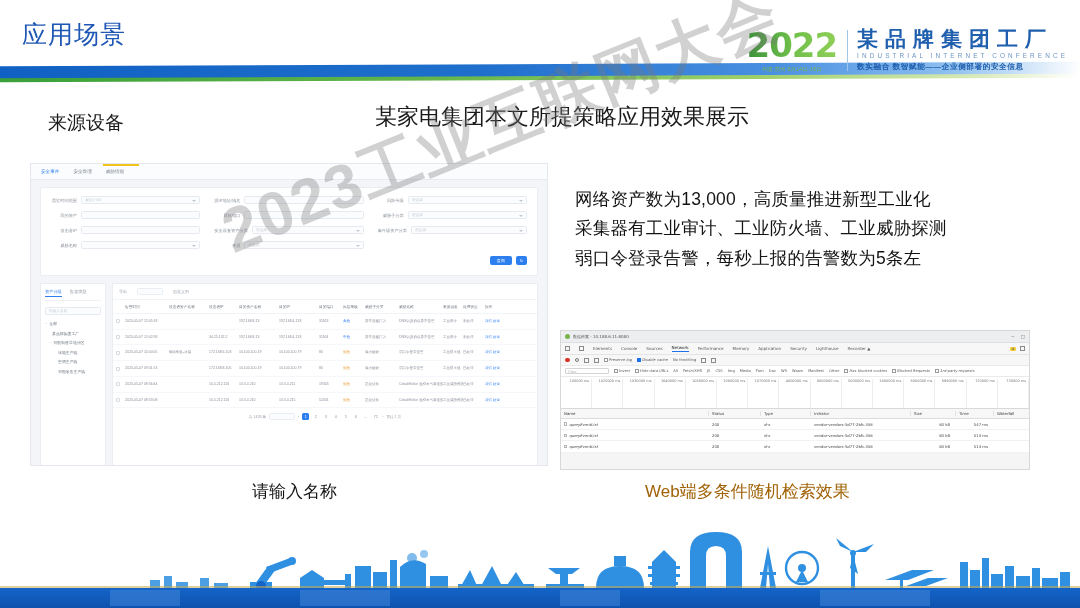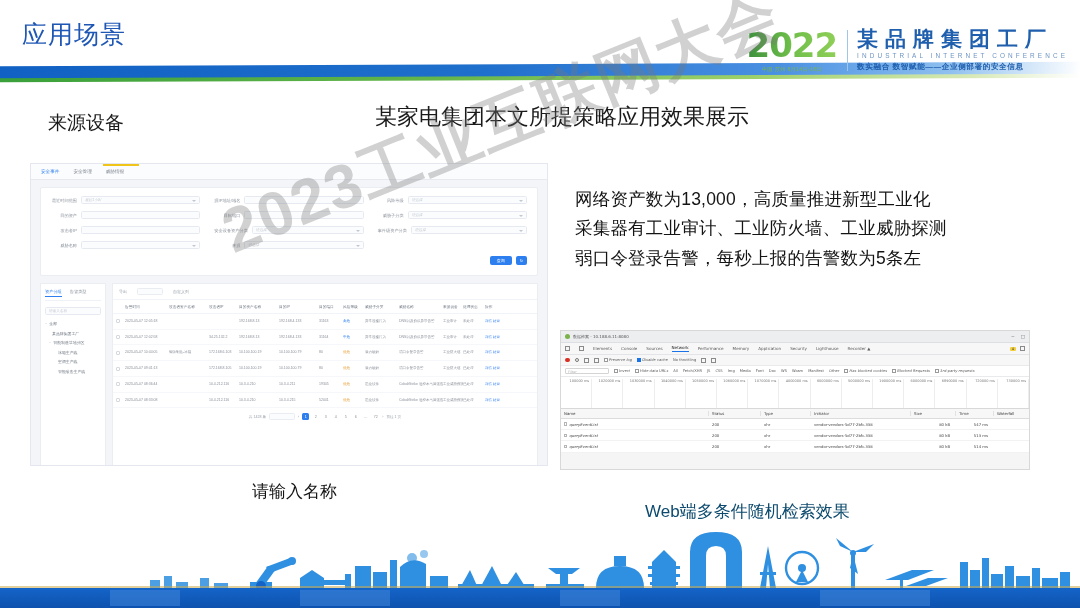--- a/index.html
+++ b/index.html
@@ -146,21 +146,21 @@
   .dt-thead span { font-size:3.9px; color:#444; padding-left:3px; border-right:.6px solid #e2e2e2; }
   .dt-trow { padding:2.6px 0; border-bottom:1px solid #f2f2f2; background:#fff; }
   .dt-trow span { font-size:3.8px; color:#444; padding-left:3px; white-space:nowrap; overflow:hidden; }
   .dt-nm { display:flex; align-items:center; gap:2px; }
   .dt-nbox { width:3.4px; height:3.4px; border:.7px solid #b5b5b5; }
   .dt-link { color:#1a0dab; text-decoration:underline; }
   .dt-num { text-align:right; padding-right:6px !important; }
 
   
   .cap-left { position:absolute; left:252px; top:480px; font-size:17px; color:#141414; }
-  .cap-right { position:absolute; left:645px; top:480px; font-size:17px; color:#0c4a6e;margin-top:20px; }
+  .cap-right { position:absolute; left:645px; top:480px; font-size:17px; color:#a16207; }
 
   
   .watermark {
     position:absolute; left:210px; top:195px; width:560px;
     font-size:62px; color:rgba(120,120,120,.34); font-weight:700;
     transform: rotate(-22deg); transform-origin: left top;
     white-space:nowrap; pointer-events:none; letter-spacing:2px;
   }
 
   

